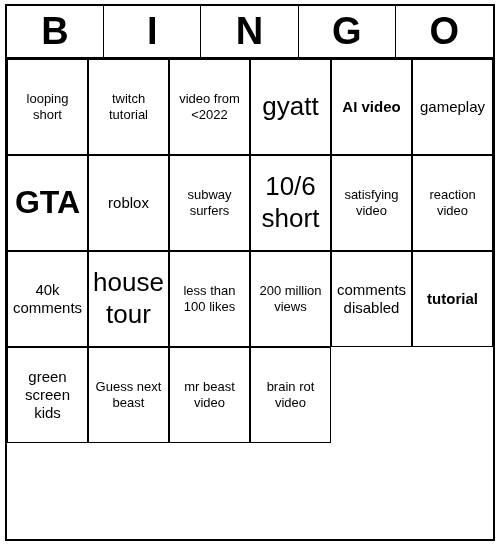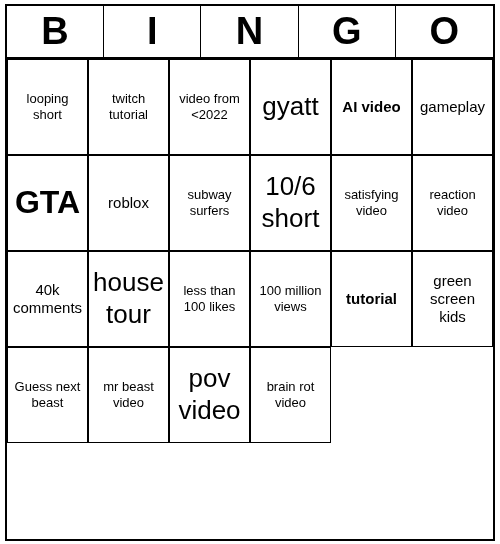--- a/index.html
+++ b/index.html
@@ -123,34 +123,34 @@
       <div class="bingo-cell">
         <span class="text-xs">40k comments</span>
       </div>
       <div class="bingo-cell">
         <span class="text-xl">house tour</span>
       </div>
       <div class="bingo-cell">
         <span class="text-sm">less than 100 likes</span>
       </div>
       <div class="bingo-cell">
-        <span class="text-sm">100 million views</span>
+        <span class="text-sm">200 million views</span>
+      </div>
+      <div class="bingo-cell">
+        <span class="text-xs">comments disabled</span>
       </div>
       <div class="bingo-cell">
         <span class="text-lg">tutorial</span>
       </div>
       <div class="bingo-cell">
         <span class="text-xs">green screen kids</span>
       </div>
       <div class="bingo-cell">
         <span class="text-sm">Guess next beast</span>
       </div>
       <div class="bingo-cell">
         <span class="text-sm">mr beast video</span>
       </div>
       <div class="bingo-cell">
-        <span class="text-xl">pov video</span>
-      </div>
-      <div class="bingo-cell">
         <span class="text-sm">brain rot video</span>
       </div>
     </div>
 </div>
 
 </body></html>

